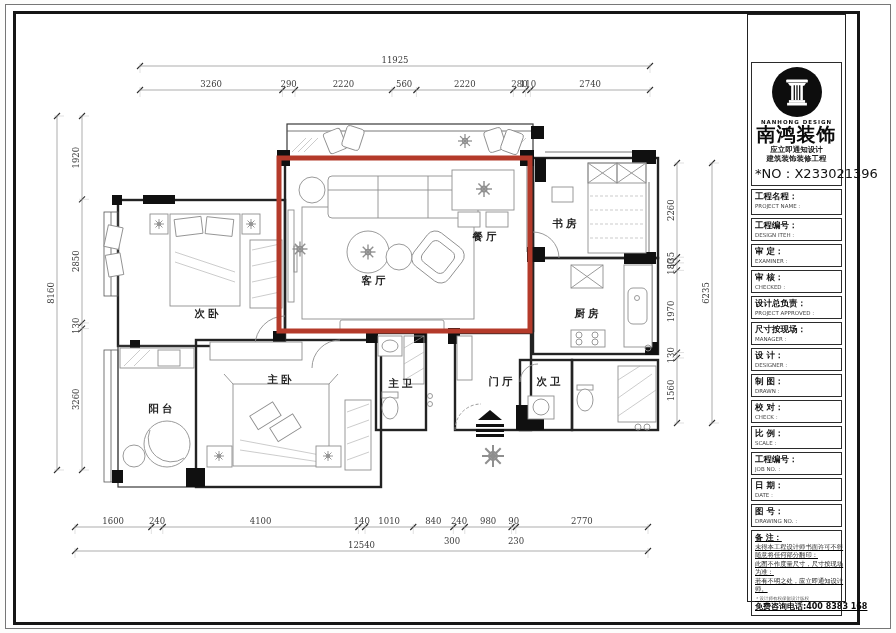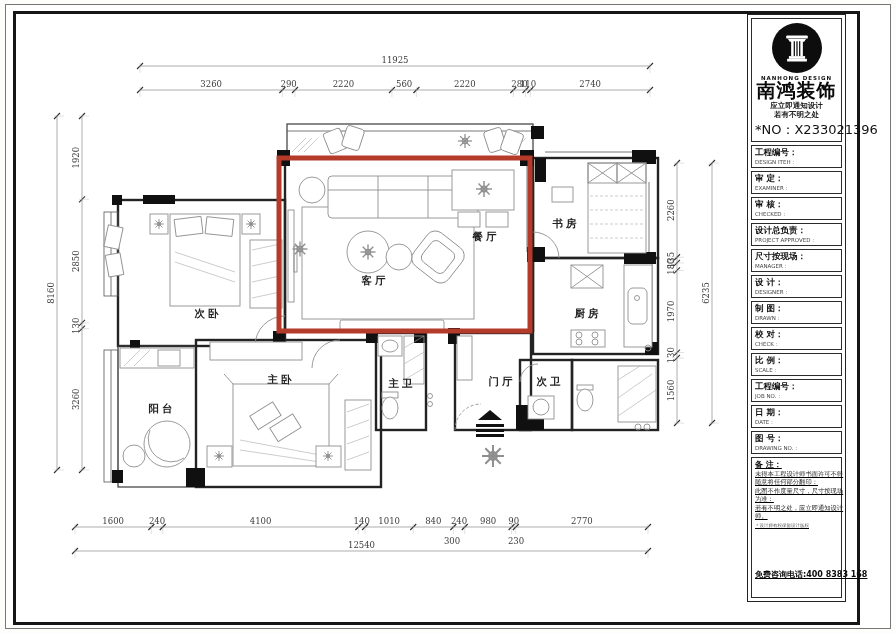--- a/index.html
+++ b/index.html
@@ -30,36 +30,36 @@
   .roomlabel{font-size:10.5px;fill:#222;font-weight:bold;letter-spacing:3px;font-family:"DejaVu Sans","Liberation Sans",sans-serif;}
   .redbox{fill:none;stroke:#b43a2a;stroke-width:5;}
 
   
   .titleblock{
     position:absolute;left:747px;top:14px;width:99px;height:588px;
     border:1px solid #222;background:#fff;box-sizing:border-box;
     display:flex;flex-direction:column;padding:3px 3px;gap:3px;
   }
   .tb-box{border:1px solid #2b2b2b;box-sizing:border-box;padding:1px 3px;flex:0 0 auto;}
-  .tb-logo{text-align:center;padding-top:3px;padding-bottom:2px;}
+  .tb-logo{text-align:center;padding-top:3px;padding-bottom:2px;margin-top:44px;}
   .logo-circle{width:50px;height:50px;border-radius:50%;background:#0d0d0d;margin:1px auto 2px auto;display:flex;align-items:center;justify-content:center;}
   .brand-en{font-size:5.5px;letter-spacing:1px;color:#111;font-weight:bold;white-space:nowrap;}
   .brand-cn{font-size:19px;font-weight:bold;color:#0a0a0a;letter-spacing:1px;line-height:1.05;white-space:nowrap;}
   .cert{font-size:7.5px;font-weight:bold;color:#222;line-height:1.25;white-space:nowrap;}
   .license{font-size:13px;color:#111;margin-top:1px;white-space:nowrap;}
   .tb-row .cn{font-size:8.5px;font-weight:bold;color:#101010;white-space:nowrap;}
   .tb-row .en{font-size:5.5px;color:#444;white-space:nowrap;}
   .row-md{min-height:26px;}
   .row-lg{min-height:52px;}
   .row-sm{min-height:14px;}
   .tb-notes{flex:1 1 auto;display:flex;flex-direction:column;text-decoration:underline;}
   .notes-title{font-size:8px;font-weight:bold;color:#101010;}
   .note-line{font-size:6.3px;color:#222;line-height:1.35;white-space:nowrap;}
   .note-tiny{font-size:4.5px;color:#555;margin-top:2px;white-space:nowrap;}
-  .phone{font-size:8px;font-weight:bold;color:#0a0a0a;margin-top:auto;padding-bottom:16px;white-space:nowrap;}
+  .phone{font-size:8px;font-weight:bold;color:#0a0a0a;margin-top:auto;padding-bottom:2px;white-space:nowrap;}
 </style>
 </head>
 <body>
 
 <div class="sheet">
   <div class="frame-outer"></div>
   <div class="frame-inner"></div>
 
   <svg id="plan-svg" width="740" height="633" viewBox="0 0 740 633">
     <defs>
@@ -427,24 +427,28 @@
           <g stroke="#0d0d0d" stroke-width="1.4">
             <line x1="17" y1="12.5" x2="17" y2="29"></line>
             <line x1="20" y1="12.5" x2="20" y2="29"></line>
             <line x1="23" y1="12.5" x2="23" y2="29"></line>
           </g>
         </svg>
       </div>
       <div class="brand-en">NANHONG DESIGN</div>
       <div class="brand-cn">南鸿装饰</div>
       <div class="cert">应立即通知设计</div>
-      <div class="cert">若有不明之处</div>
+      <div class="cert">建筑装饰装修工程</div>
       <div class="license">*NO：X233021396</div>
     </div>
 
+    <div class="tb-box tb-row row-md">
+      <div class="cn">工程名程：</div>
+      <div class="en">PROJECT NAME：</div>
+    </div>
     <div class="tb-box tb-row">
       <div class="cn">工程编号：</div>
       <div class="en">DESIGN ITEH：</div>
     </div>
     <div class="tb-box tb-row row-sm">
       <div class="cn">审 定：</div>
       <div class="en">EXAMINER：</div>
     </div>
     <div class="tb-box tb-row row-sm">
       <div class="cn">审 核：</div>

